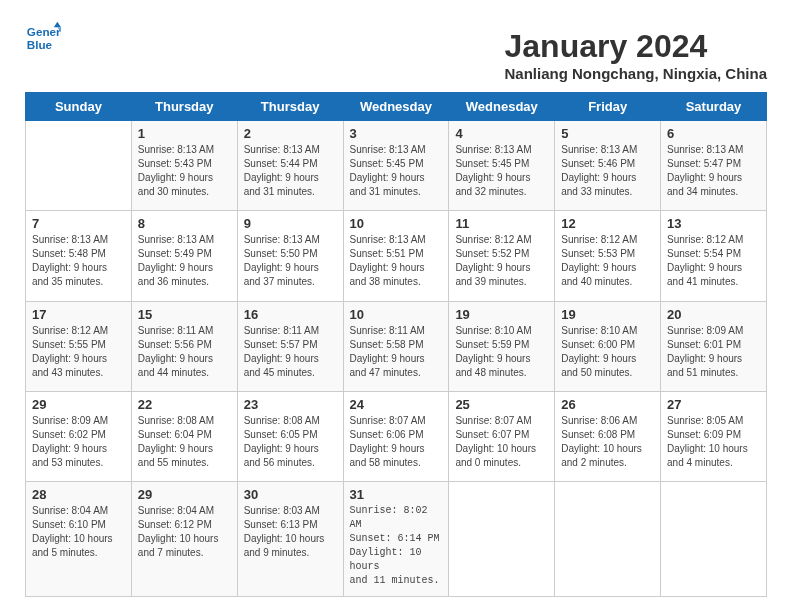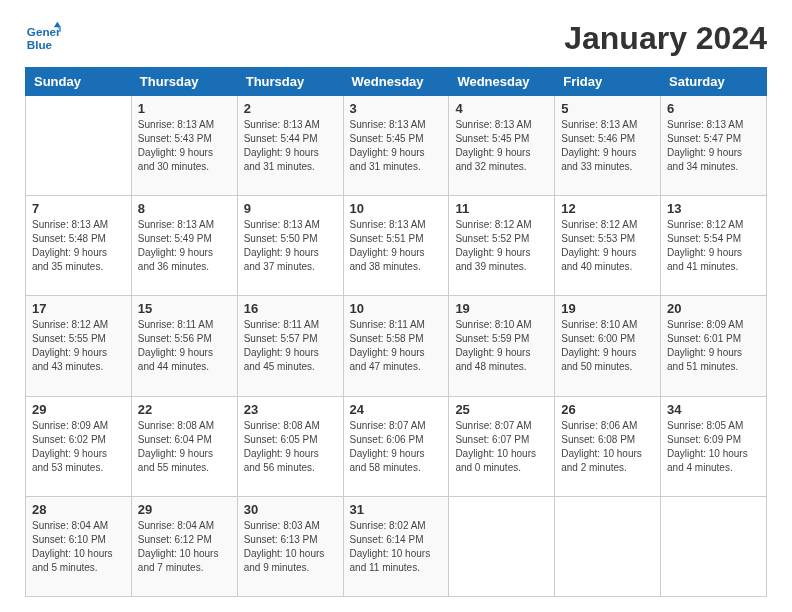--- a/index.html
+++ b/index.html
@@ -26,20 +26,21 @@
     .logo {
       display: flex;
       align-items: center;
       gap: 6px;
     }
     .logo-icon {
       width: 36px;
       height: 36px;
     }
     .title-block {
+      margin-top: 8px;
     }
     .month-title {
       font-size: 32px;
       font-weight: bold;
       color: #333;
     }
     .subtitle {
       font-size: 15px;
       color: #333;
       font-weight: 600;
@@ -47,21 +48,21 @@
     .calendar {
       flex: 1;
       border: 1px solid #ccc;
       border-collapse: collapse;
       width: 100%;
       table-layout: fixed;
     }
     .calendar thead tr th {
       background: #1a6eb5;
       color: #fff;
-      text-align: left;
+      text-align: center;
       padding: 6px 8px;
       font-size: 13px;
       font-weight: bold;
       border: 1px solid #1a6eb5;
     }
     .calendar tbody tr td {
       border: 1px solid #ccc;
       vertical-align: top;
       padding: 5px 6px;
       font-size: 10.5px;
@@ -95,20 +96,21 @@
     <div class="logo">
       <svg class="logo-icon" viewBox="0 0 40 40" xmlns="http://www.w3.org/2000/svg">
         <text x="2" y="18" font-size="13" font-weight="bold" fill="#1a6eb5">General</text>
         <text x="2" y="32" font-size="13" font-weight="bold" fill="#1a6eb5">Blue</text>
         <polygon points="32,8 40,8 36,2" fill="#1a6eb5"></polygon>
         <polygon points="36,8 40,14 40,8" fill="#5ba3e0"></polygon>
       </svg>
     </div>
     <div class="title-block">
       <div class="month-title">January 2024</div>
+      <div class="subtitle">Nanliang Nongchang, Ningxia, China</div>
     </div>
   </div>
 
   <table class="calendar">
     <thead>
       <tr>
         <th>Sunday</th>
         <th>Thursday</th>
         <th>Thursday</th>
         <th>Wednesday</th>
@@ -302,21 +304,21 @@
 and 0 minutes.</div>
           </td>
           <td>
             <span class="cell-day">26</span>
             <div class="cell-info" style="white-space: pre-line;">Sunrise: 8:06 AM
 Sunset: 6:08 PM
 Daylight: 10 hours
 and 2 minutes.</div>
           </td>
           <td>
-            <span class="cell-day">34</span>
+            <span class="cell-day">27</span>
             <div class="cell-info" style="white-space: pre-line;">Sunrise: 8:05 AM
 Sunset: 6:09 PM
 Daylight: 10 hours
 and 4 minutes.</div>
           </td>
         </tr>
         <tr>
           <td>
             <span class="cell-day">28</span>
             <div class="cell-info" style="white-space: pre-line;">Sunrise: 8:04 AM
@@ -333,21 +335,21 @@
           </td>
           <td>
             <span class="cell-day">30</span>
             <div class="cell-info" style="white-space: pre-line;">Sunrise: 8:03 AM
 Sunset: 6:13 PM
 Daylight: 10 hours
 and 9 minutes.</div>
           </td>
           <td>
             <span class="cell-day">31</span>
-            <div class="cell-info" style="white-space: pre-line;">Sunrise: 8:02 AM
+            <div class="cell-info" style="white-space: pre-line; font-family: Liberation Mono, monospace;">Sunrise: 8:02 AM
 Sunset: 6:14 PM
 Daylight: 10 hours
 and 11 minutes.</div>
           </td>
           <td class="empty-cell"></td>
           <td class="empty-cell"></td>
           <td class="empty-cell"></td>
         </tr>
       </tbody>
   </table>

